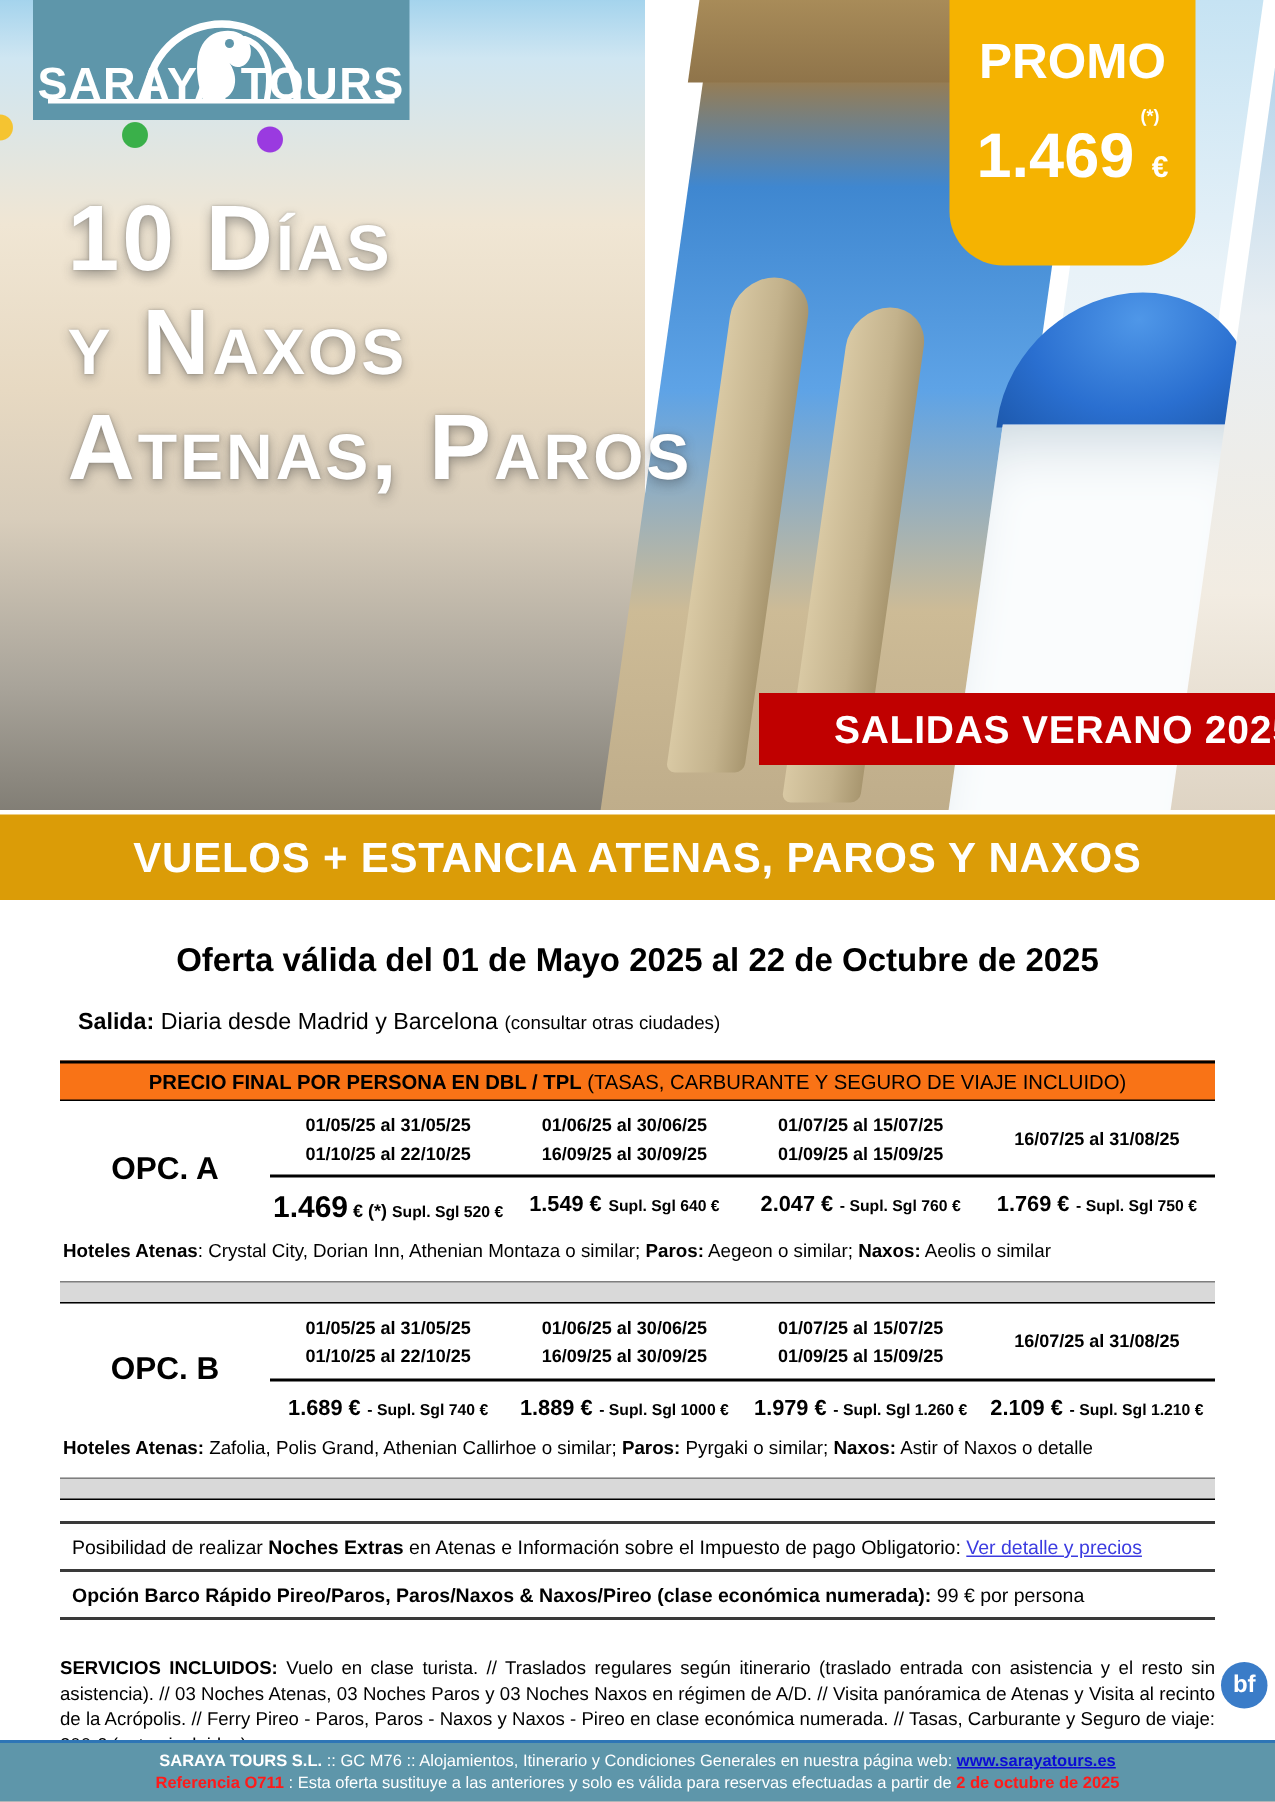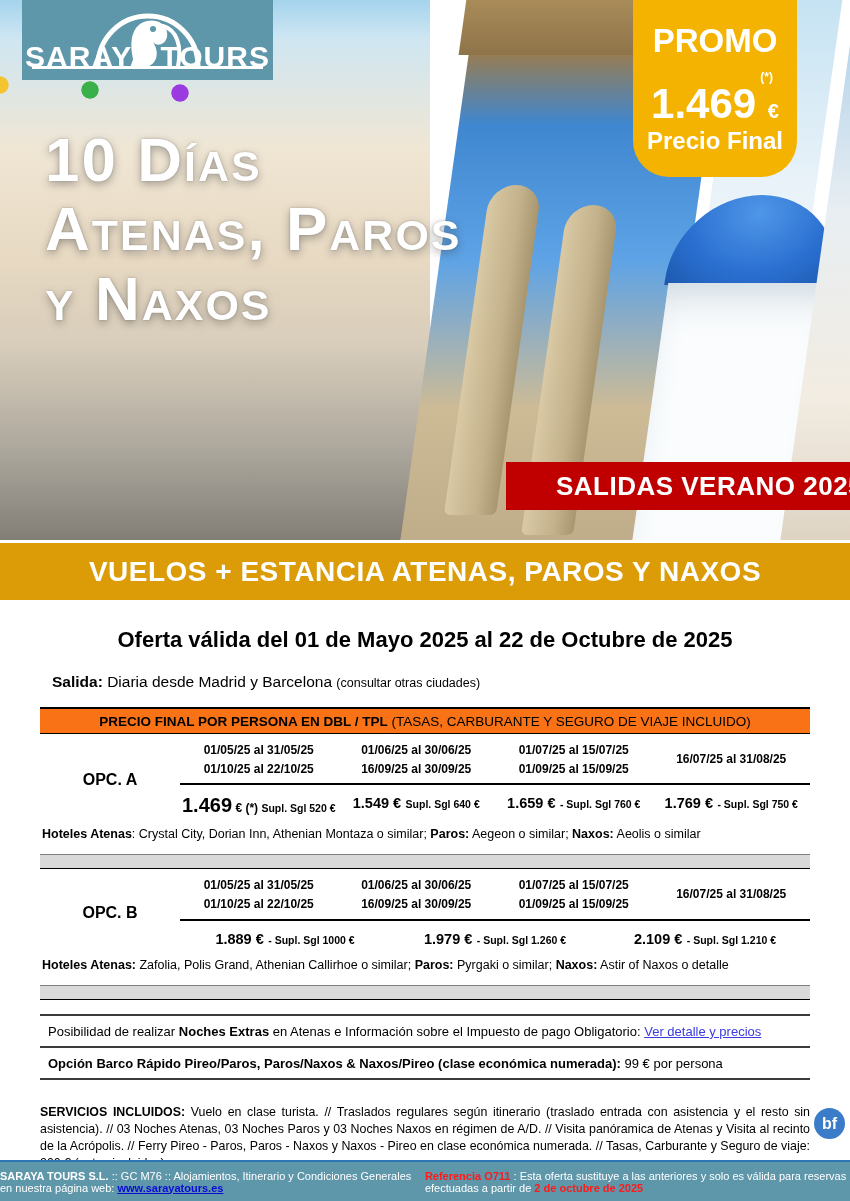--- a/index.html
+++ b/index.html
@@ -73,21 +73,21 @@
   .salida .b{font-weight:bold;}
   .salida .small{font-size:12.5px;}
 
   .ptable{margin:0 40px;}
   .pt-header{border-top:2.5px solid #000;border-bottom:1.5px solid #000;background:#f97316;
     text-align:center;font-size:13.5px;padding:5px 0 4px;color:#000;}
   .pt-header .b{font-weight:bold;}
   .pt-header-empty{height:13px;background:#D9D9D9;border-top:1px solid #7f7f7f;border-bottom:1.5px solid #000;}
   .pt-body{display:flex;}
   .pt-label{width:140px;display:flex;align-items:center;justify-content:center;
-    font-weight:bold;font-size:16px;color:#000;}
+    font-weight:bold;font-size:21px;color:#000;}
   .pt-right{flex:1;}
   .pt-dates{display:flex;border-bottom:2px solid #000;}
   .pt-date{flex:1;text-align:center;font-weight:bold;font-size:12px;line-height:1.55;padding:7px 0 5px;color:#000;}
   .pt-prices{display:flex;}
   .pt-price{flex:1;text-align:center;padding:9px 0 8px;color:#000;}
   .price-big{font-size:20px;font-weight:bold;}
   .price-rest{font-size:12px;font-weight:bold;}
   .price-main{font-size:14.5px;font-weight:bold;}
   .price-supl{font-size:10.5px;font-weight:bold;}
   .hotels{margin:1px 42px 0;font-size:12.5px;color:#000;line-height:1.3;}
@@ -103,21 +103,21 @@
   .para{font-size:12.4px;color:#000;text-align:justify;line-height:1.38;margin:0 0 10px;}
   .para .b{font-weight:bold;}
 
   .bf-badge{position:absolute;left:814px;top:1108px;width:31px;height:31px;border-radius:50%;
     background:#3A7CC8;color:#fff;font-weight:bold;font-size:16px;
     display:flex;align-items:center;justify-content:center;}
 
   
   .footer{position:absolute;left:0;top:1160px;width:850px;height:41px;background:#5E96AA;
     border-top:2.5px solid #2E75B6;box-sizing:border-box;
-    display:flex;align-items:center;justify-content:center;gap:3px;
+    display:flex;flex-direction:column;align-items:center;justify-content:center;gap:3px;
     font-size:11px;color:#fff;}
   .footer .b{font-weight:bold;}
   .footer a{color:#0B0BD6;font-weight:bold;text-decoration:underline;}
   .footer .ref{color:#FF1A1A;font-weight:bold;}
   .footer .date-red{color:#FF1A1A;font-weight:bold;}
 </style>
 </head>
 <body>
 
 <div class="page">
@@ -147,27 +147,26 @@
           <circle cx="70" cy="23" r="3" fill="#5E96AA"></circle>
         </svg>
       </div>
       <div class="brand-name">SARAYA TOURS</div>
     </div>
 
     <div class="promo-box">
       <div class="promo-label">PROMO</div>
       <div class="promo-ast">(*)</div>
       <div class="promo-price"><span>1.469</span> <span class="promo-eur">€</span></div>
-      <div class="promo-final">Precio Final</div>
     </div>
 
     <div class="hero-title">
       <div>10 Días</div>
+      <div>y Naxos</div>
       <div>Atenas, Paros</div>
-      <div>y Naxos</div>
     </div>
 
     <div class="red-banner">SALIDAS VERANO 2025</div>
   </div>
 
   <div class="gold-strip">VUELOS + ESTANCIA ATENAS, PAROS Y NAXOS</div>
 
   <div class="content">
     <div class="validity">Oferta válida del 01 de Mayo 2025 al 22 de Octubre de 2025</div>
 
@@ -191,21 +190,21 @@
                 <div>01/07/25 al 15/07/25</div>
                 <div>01/09/25 al 15/09/25</div>
               </div>
             <div class="pt-date">
                 <div style="padding-top:9px">16/07/25 al 31/08/25</div>
               </div>
           </div>
           <div class="pt-prices">
             <div class="pt-price"><span class="price-big">1.469</span><span class="price-rest"> € (*) </span><span class="price-supl">Supl. Sgl 520 €</span></div>
             <div class="pt-price"><span class="price-main">1.549 €</span> <span class="price-supl">Supl. Sgl 640 €</span></div>
-            <div class="pt-price"><span class="price-main">1.659 €</span> <span class="price-supl">- Supl. Sgl 760 €</span></div>
+            <div class="pt-price"><span class="price-main">2.047 €</span> <span class="price-supl">- Supl. Sgl 760 €</span></div>
             <div class="pt-price"><span class="price-main">1.769 €</span> <span class="price-supl">- Supl. Sgl 750 €</span></div>
           </div>
         </div>
       </div>
     </div>
     <p class="hotels"><span class="b">Hoteles Atenas</span><span>: Crystal City, Dorian Inn, Athenian Montaza o similar; </span><span class="b">Paros:</span><span> Aegeon o similar; </span><span class="b">Naxos:</span><span> Aeolis o similar</span></p>
 
     <div class="ptable" style="margin-top:12px">
       <div class="pt-header-empty"></div>
       <div class="pt-body">
@@ -222,20 +221,21 @@
               </div>
             <div class="pt-date">
                 <div>01/07/25 al 15/07/25</div>
                 <div>01/09/25 al 15/09/25</div>
               </div>
             <div class="pt-date">
                 <div style="padding-top:9px">16/07/25 al 31/08/25</div>
               </div>
           </div>
           <div class="pt-prices">
+            <div class="pt-price"><span class="price-main">1.689 €</span> <span class="price-supl">- Supl. Sgl 740 €</span></div>
             <div class="pt-price"><span class="price-main">1.889 €</span> <span class="price-supl">- Supl. Sgl 1000 €</span></div>
             <div class="pt-price"><span class="price-main">1.979 €</span> <span class="price-supl">- Supl. Sgl 1.260 €</span></div>
             <div class="pt-price"><span class="price-main">2.109 €</span> <span class="price-supl">- Supl. Sgl 1.210 €</span></div>
           </div>
         </div>
       </div>
     </div>
     <p class="hotels"><span class="b">Hoteles Atenas:</span><span> Zafolia, Polis Grand, Athenian Callirhoe o similar; </span><span class="b">Paros:</span><span> Pyrgaki o similar; </span><span class="b">Naxos:</span><span> Astir of Naxos o detalle</span></p>
 
     <div class="grey-sep"></div>

